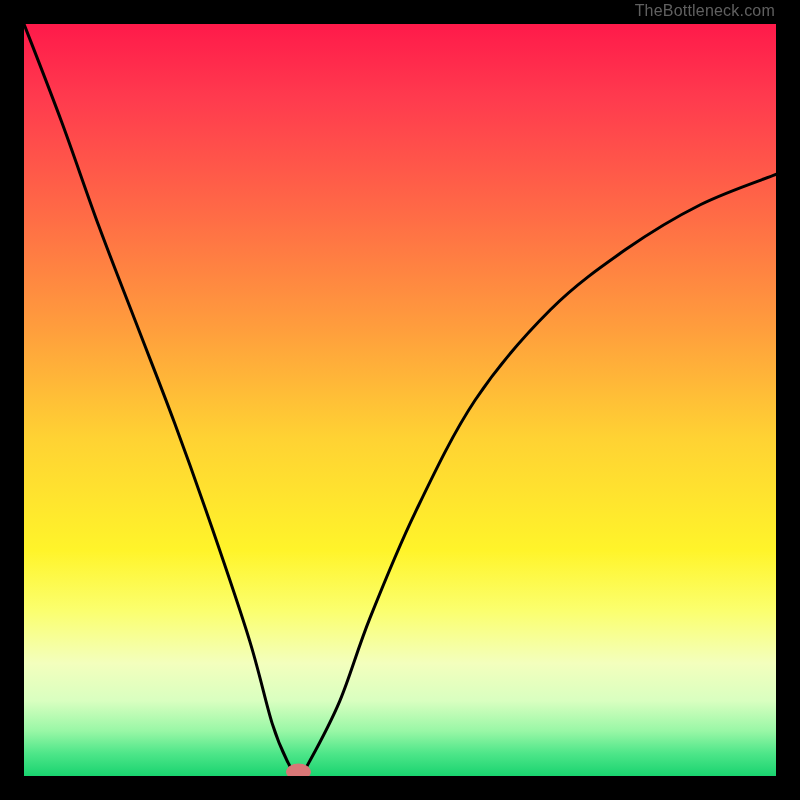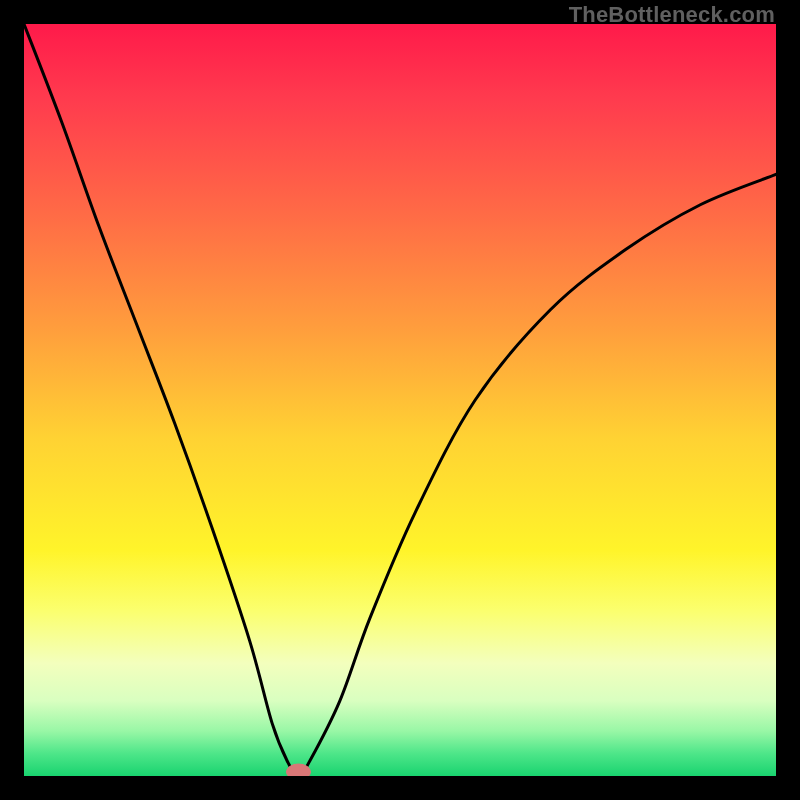--- a/index.html
+++ b/index.html
@@ -24,22 +24,22 @@
     left: 0;
     top: 0;
     width: 752px;
     height: 752px;
   }
   .watermark {
     position: absolute;
     top: 2px;
     right: 25px;
     color: #606060;
-    font-size: 22px;
-    font-weight: 700;
+    font-size: 16px;
+    font-weight: 400;
     letter-spacing: 0.2px;
     z-index: 10;
   }
   svg {
     display: block;
   }
 </style>
 </head>
 <body>
 

